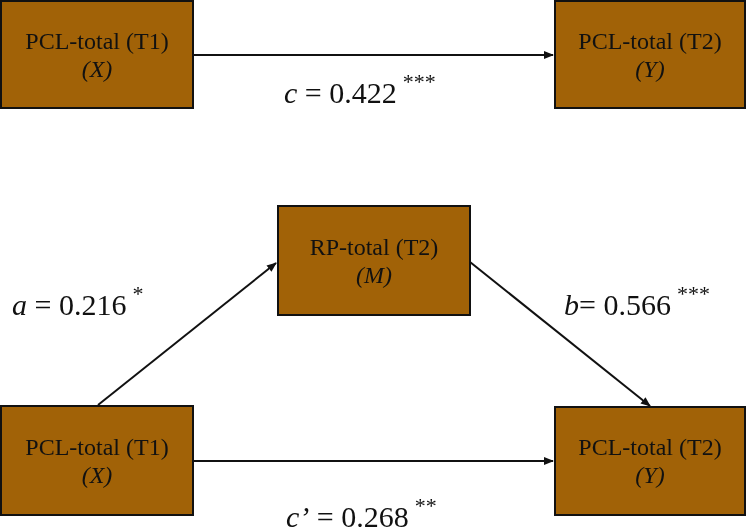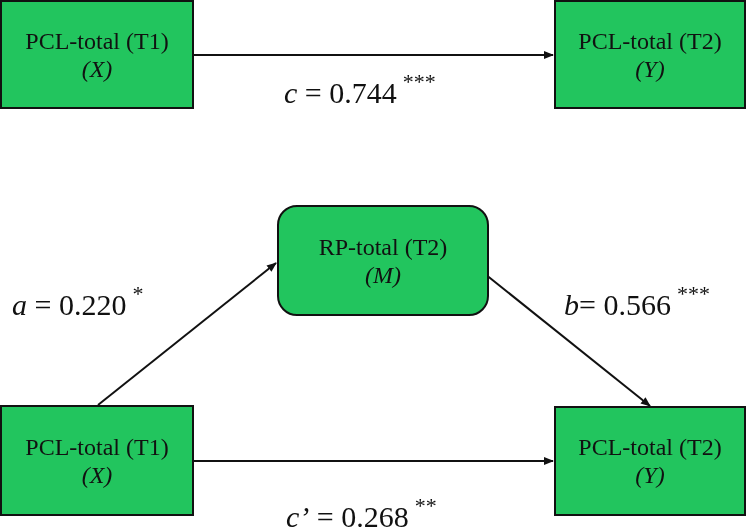--- a/index.html
+++ b/index.html
@@ -1,19 +1,19 @@
 <!DOCTYPE html>
 <html><head>
   <meta charset="utf-8">
   <style>
     html, body { margin: 0; padding: 0; background: #ffffff; }
     body { width: 749px; height: 529px; position: relative; overflow: hidden;
       font-family: "Liberation Serif", "DejaVu Serif", serif; color: #111111; }
     .box { position: absolute; box-sizing: border-box; border: 2px solid #111111;
-      background: #22c55e; display: flex; flex-direction: column; align-items: center;
+      background: #a16207; display: flex; flex-direction: column; align-items: center;
       justify-content: center; text-align: center; }
     .box .name { font-size: 24px; line-height: 28px; }
     .box .role { font-size: 24px; line-height: 28px; font-style: italic; }
     svg.lines { position: absolute; left: 0; top: 0; }
     .coef { position: absolute; font-size: 30px; line-height: 34px; white-space: nowrap; }
     .coef .sym { font-style: italic; }
     .coef .sig { font-size: 22px; position: relative; top: -14px; margin-left: 6px; }
   </style>
 </head>
 <body>
@@ -32,37 +32,37 @@
 
 <div class="box" style="left:0px; top:0px; width:194px; height:109px;">
   <div class="name">PCL-total (T1)</div>
   <div class="role">(X)</div>
 </div>
 <div class="box" style="left:554px; top:0px; width:192px; height:109px;">
   <div class="name">PCL-total (T2)</div>
   <div class="role">(Y)</div>
 </div>
 <div class="coef" style="left:284px; top:76px;">
-  <span class="sym">c</span><span> = 0.744</span><span class="sig">***</span>
+  <span class="sym">c</span><span> = 0.422</span><span class="sig">***</span>
 </div>
 
-<div class="box" style="left:277px; top:205px; width:212px; height:111px;border-radius:20px;">
+<div class="box" style="left:277px; top:205px; width:194px; height:111px;">
   <div class="name">RP-total (T2)</div>
   <div class="role">(M)</div>
 </div>
 <div class="box" style="left:0px; top:405px; width:194px; height:111px;">
   <div class="name">PCL-total (T1)</div>
   <div class="role">(X)</div>
 </div>
 <div class="box" style="left:554px; top:406px; width:192px; height:110px;">
   <div class="name">PCL-total (T2)</div>
   <div class="role">(Y)</div>
 </div>
 
 <div class="coef" style="left:12px; top:288px;">
-  <span class="sym">a</span><span> = 0.220</span><span class="sig">*</span>
+  <span class="sym">a</span><span> = 0.216</span><span class="sig">*</span>
 </div>
 <div class="coef" style="left:564px; top:288px;text-align:right;">
   <span class="sym">b</span><span>= 0.566</span><span class="sig">***</span>
 </div>
 <div class="coef" style="left:286px; top:500px;">
   <span class="sym">c’</span><span> = 0.268</span><span class="sig">**</span>
 </div>
 
 </body></html>

